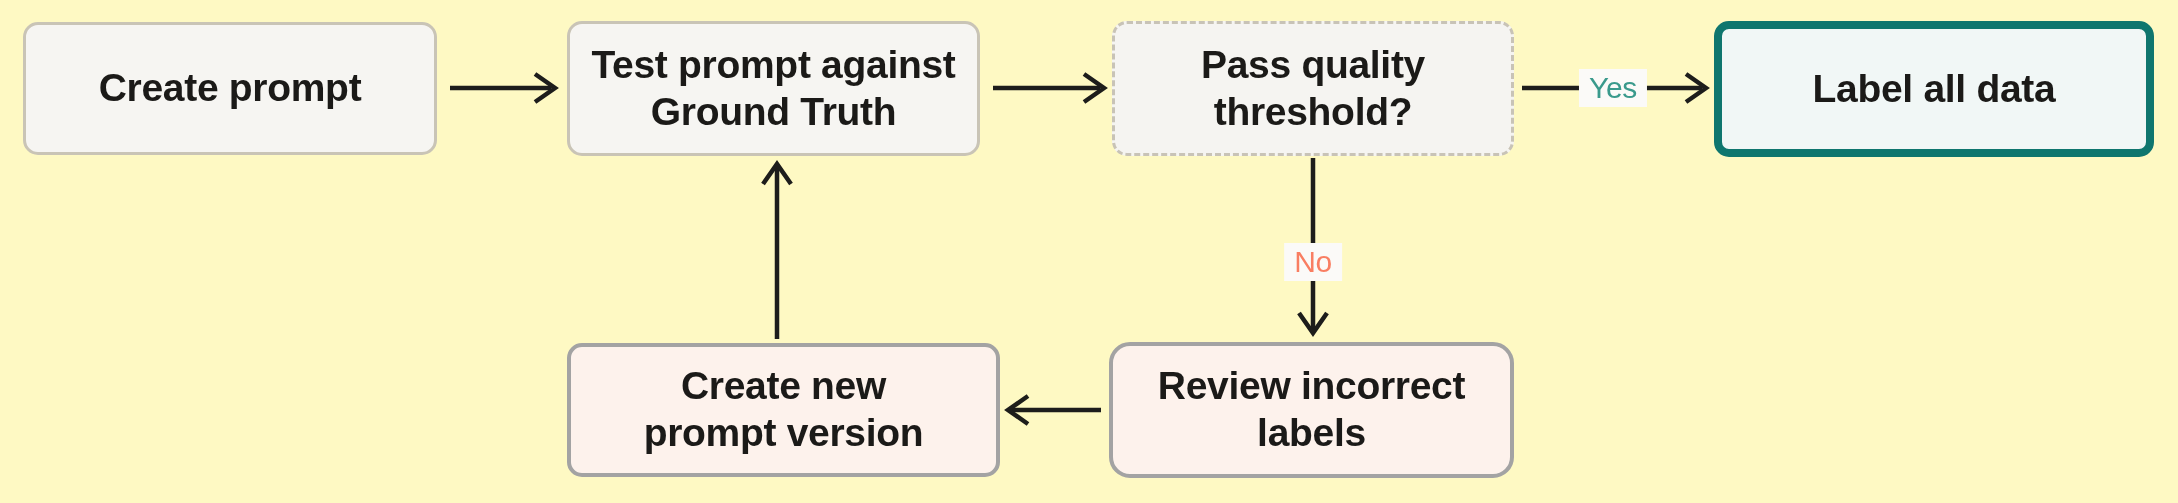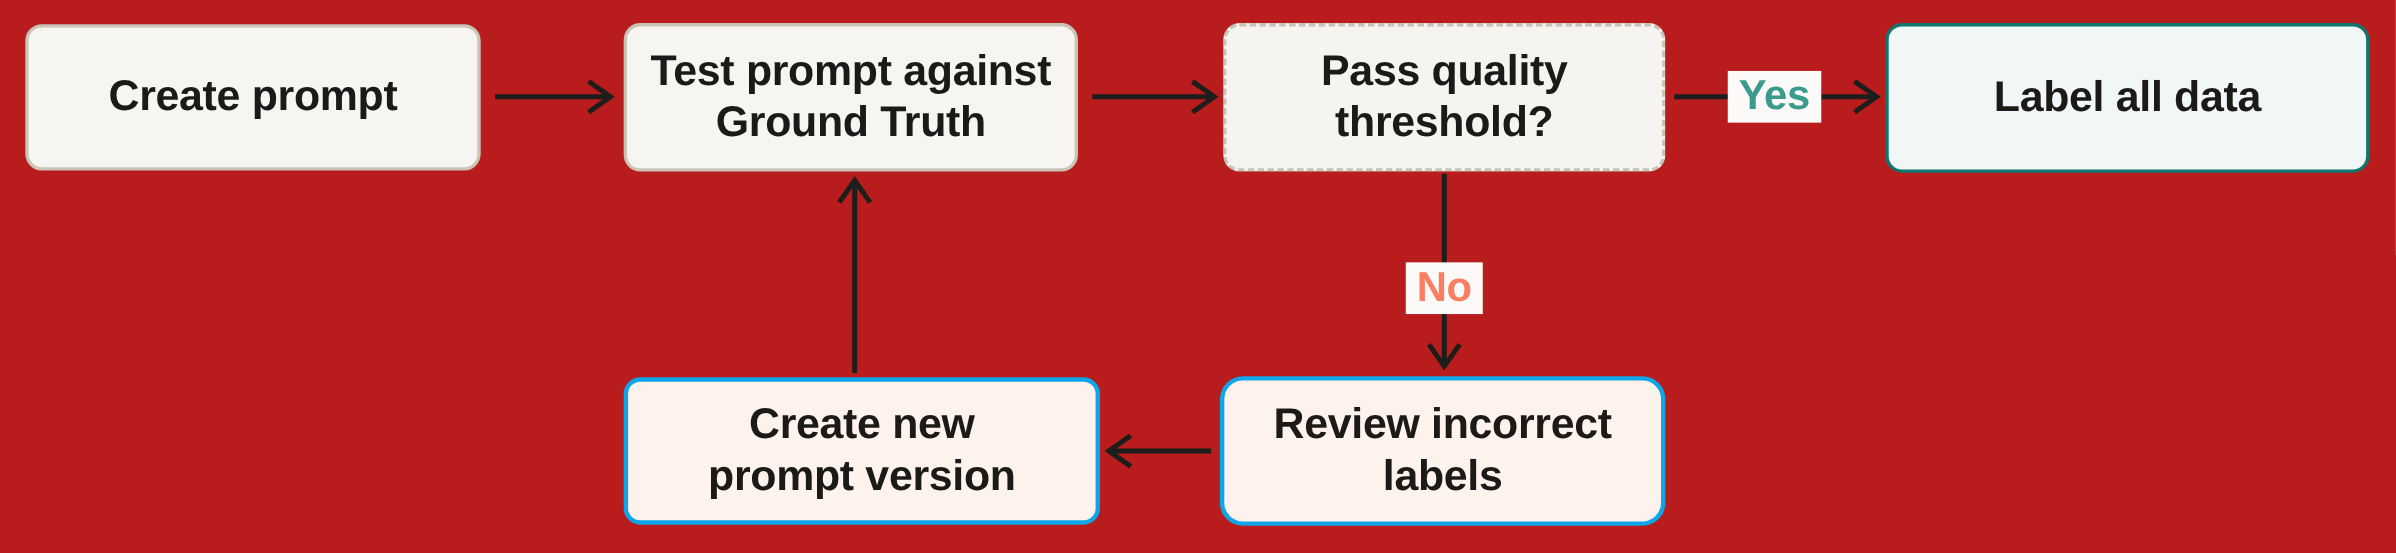--- a/index.html
+++ b/index.html
@@ -4,21 +4,21 @@
 <style>
   html, body { margin: 0; padding: 0; }
   body {
     background: #fbfaf8;
     font-family: "Liberation Sans", "DejaVu Sans", sans-serif;
   }
   .canvas {
     position: relative;
     width: 2178px;
     height: 503px;
-    background: #b91c1c;
+    background: #fef9c3;
     overflow: hidden;
   }
   .arrows {
     position: absolute;
     left: 0; top: 0;
     width: 2178px; height: 503px;
     z-index: 1;
   }
   .arrows line, .arrows polyline {
     stroke: #1d1d1b;
@@ -46,35 +46,35 @@
   .node.neutral {
     background: #f6f5f2;
     border: 3.5px solid #c9c4b6;
   }
   .node.decision {
     background: #f5f4f1;
     border: 3.5px dashed #c8c3b7;
   }
   .node.success {
     background: #f1f7f6;
-    border: 3px solid #0f766e;
+    border: 8px solid #0f766e;
   }
   .node.warning {
     background: #fdf2ec;
-    border: 4px solid #0ea5e9;
+    border: 4px solid #a3a3a3;
     text-align: center;
   }
   .edge-label {
     position: absolute;
     z-index: 3;
     transform: translate(-50%, -50%);
     background: #fbfaf8;
     padding: 2px 10px;
-    font-weight: 700;
-    font-size: 38px;
+    font-weight: 400;
+    font-size: 30px;
     letter-spacing: -0.3px;
   }
   .edge-label.yes { color: #3a9a8c; }
   .edge-label.no  { color: #f97e62; }
 
   
   #n-create-prompt     { left: 23px;   top: 22px;  width: 414px; height: 133px; }
   #n-test-prompt       { left: 567px;  top: 21px;  width: 413px; height: 135px; justify-content: center; }
   #n-pass-quality      { left: 1112px; top: 21px;  width: 402px; height: 135px; }
   #n-label-all-data    { left: 1714px; top: 21px;  width: 440px; height: 136px; }

